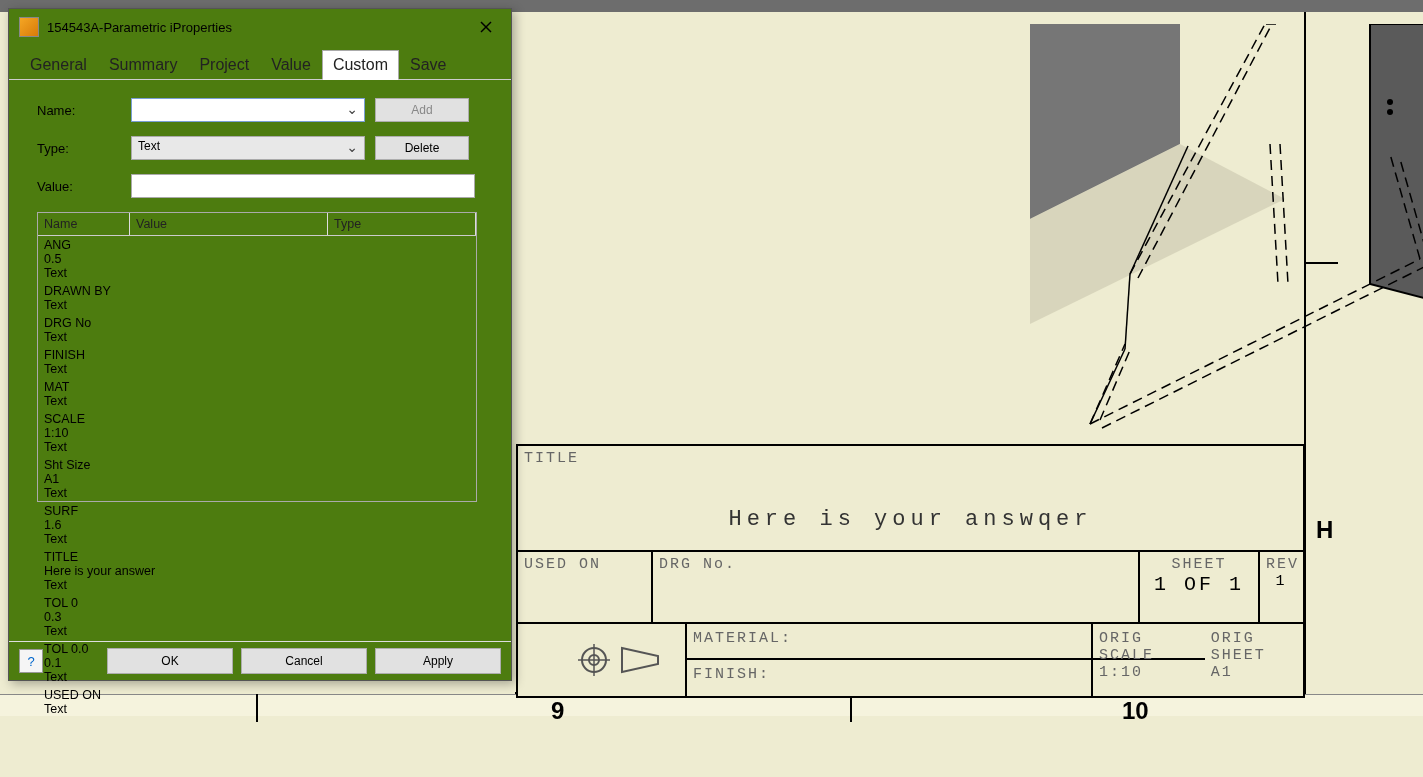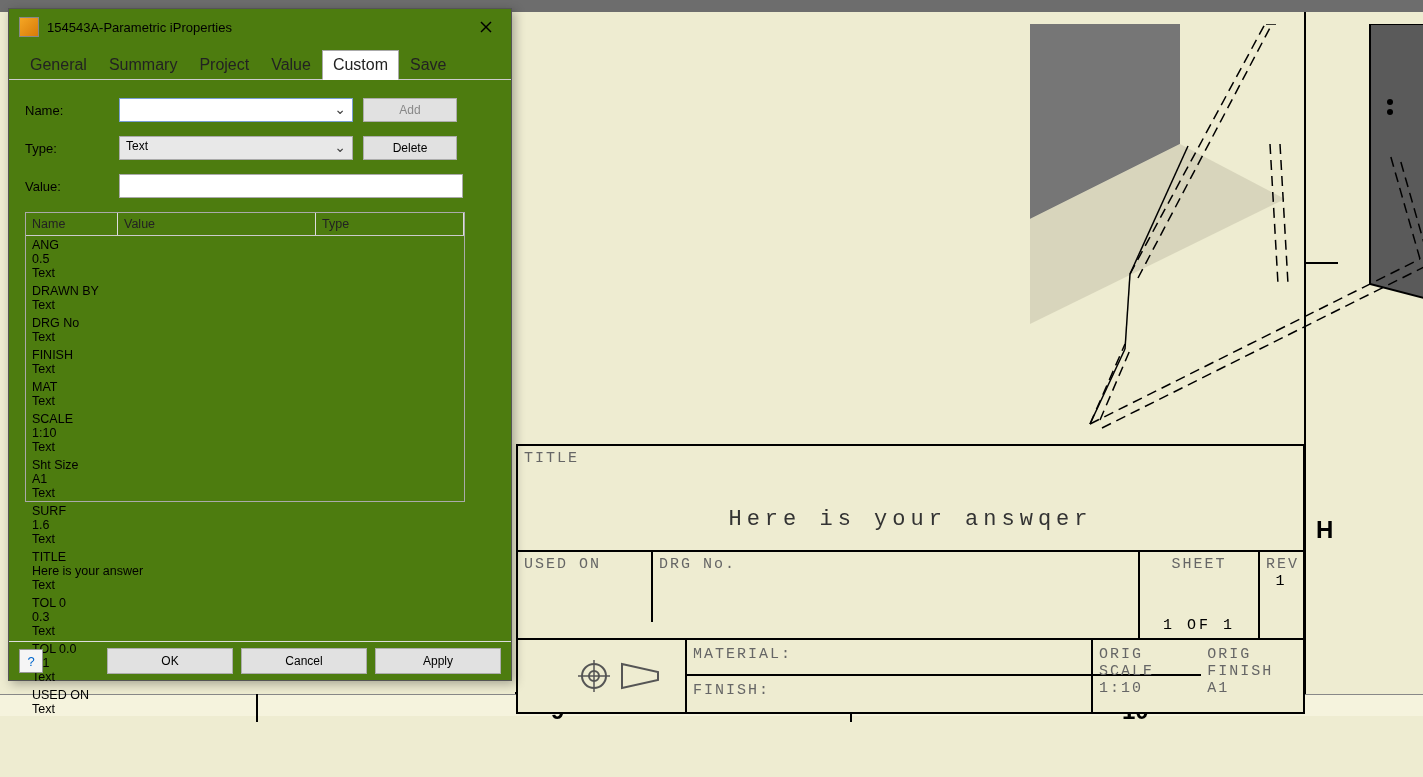--- a/index.html
+++ b/index.html
@@ -119,21 +119,21 @@
   cursor:pointer;
   position:relative;
   top:1px;
   color:#222;
 }
 .tab.active {
   border-color:#aaa;
   background:#fff;
   border-bottom:1px solid #fff;
 }
-.dlg-body { padding:18px 16px; flex:1; }
+.dlg-body { padding:18px 28px; flex:1; }
 .form-row { display:flex; align-items:center; margin-bottom:14px; font-size:13px;}
 .form-row label { width:94px; }
 .combo, .txt {
   height:24px; border:1px solid #7a9fd4; padding:2px 6px; font-size:12px;
 }
 .combo { width:234px; background:#fff; position:relative; }
 .combo.grey { background:#e8e8e8; border-color:#aaa; }
 .combo::after {
   content:"⌄"; position:absolute; right:6px; top:2px; font-size:14px; color:#444;
 }
@@ -253,21 +253,21 @@
   </div>
   <div class="tb-row">
     <div class="tb-cell usedon-cell">
       <div class="tb-label">USED ON</div>
     </div>
     <div class="tb-cell drgno-cell">
       <div class="tb-label">DRG No.</div>
     </div>
     <div class="tb-cell sheet-cell">
       <div class="tb-label">SHEET</div>
-      <div class="tb-value" style="font-size:15px;margin-top:44px;">1 OF 1</div>
+      <div class="tb-value" style="font-size:20px;">1 OF 1</div>
     </div>
     <div class="tb-cell rev-cell">
       <div class="tb-label">REV</div>
       <div class="tb-value" style="font-size:15px;">1</div>
     </div>
   </div>
   <div class="tb-row" style="height:72px;">
     <div class="tb-cell symbol-cell">
       <svg width="36" height="36">
         <circle cx="18" cy="18" r="12" fill="none" stroke="#555" stroke-width="2"></circle>
@@ -278,21 +278,21 @@
       <svg width="44" height="32">
         <polygon points="4,4 40,12 40,20 4,28" fill="none" stroke="#555" stroke-width="2"></polygon>
       </svg>
     </div>
     <div class="mat-col">
       <div class="mat-sub tb-label">MATERIAL:</div>
       <div class="mat-sub tb-label">FINISH:</div>
     </div>
     <div class="orig-col" style="border-left:2px solid #000;">
       <div class="mat-sub tb-label" style="letter-spacing:2px;">ORIG SCALE 1:10</div>
-      <div class="mat-sub tb-label" style="letter-spacing:2px;">ORIG FINISH A1</div>
+      <div class="mat-sub tb-label" style="letter-spacing:2px;">ORIG SHEET A1</div>
     </div>
   </div>
 </div>
 
 <div class="dialog">
   <div class="dlg-titlebar">
     <div class="dlg-icon"></div>
     <div class="dlg-title">154543A-Parametric iProperties</div>
     <div class="dlg-close">
       <svg width="12" height="12">

